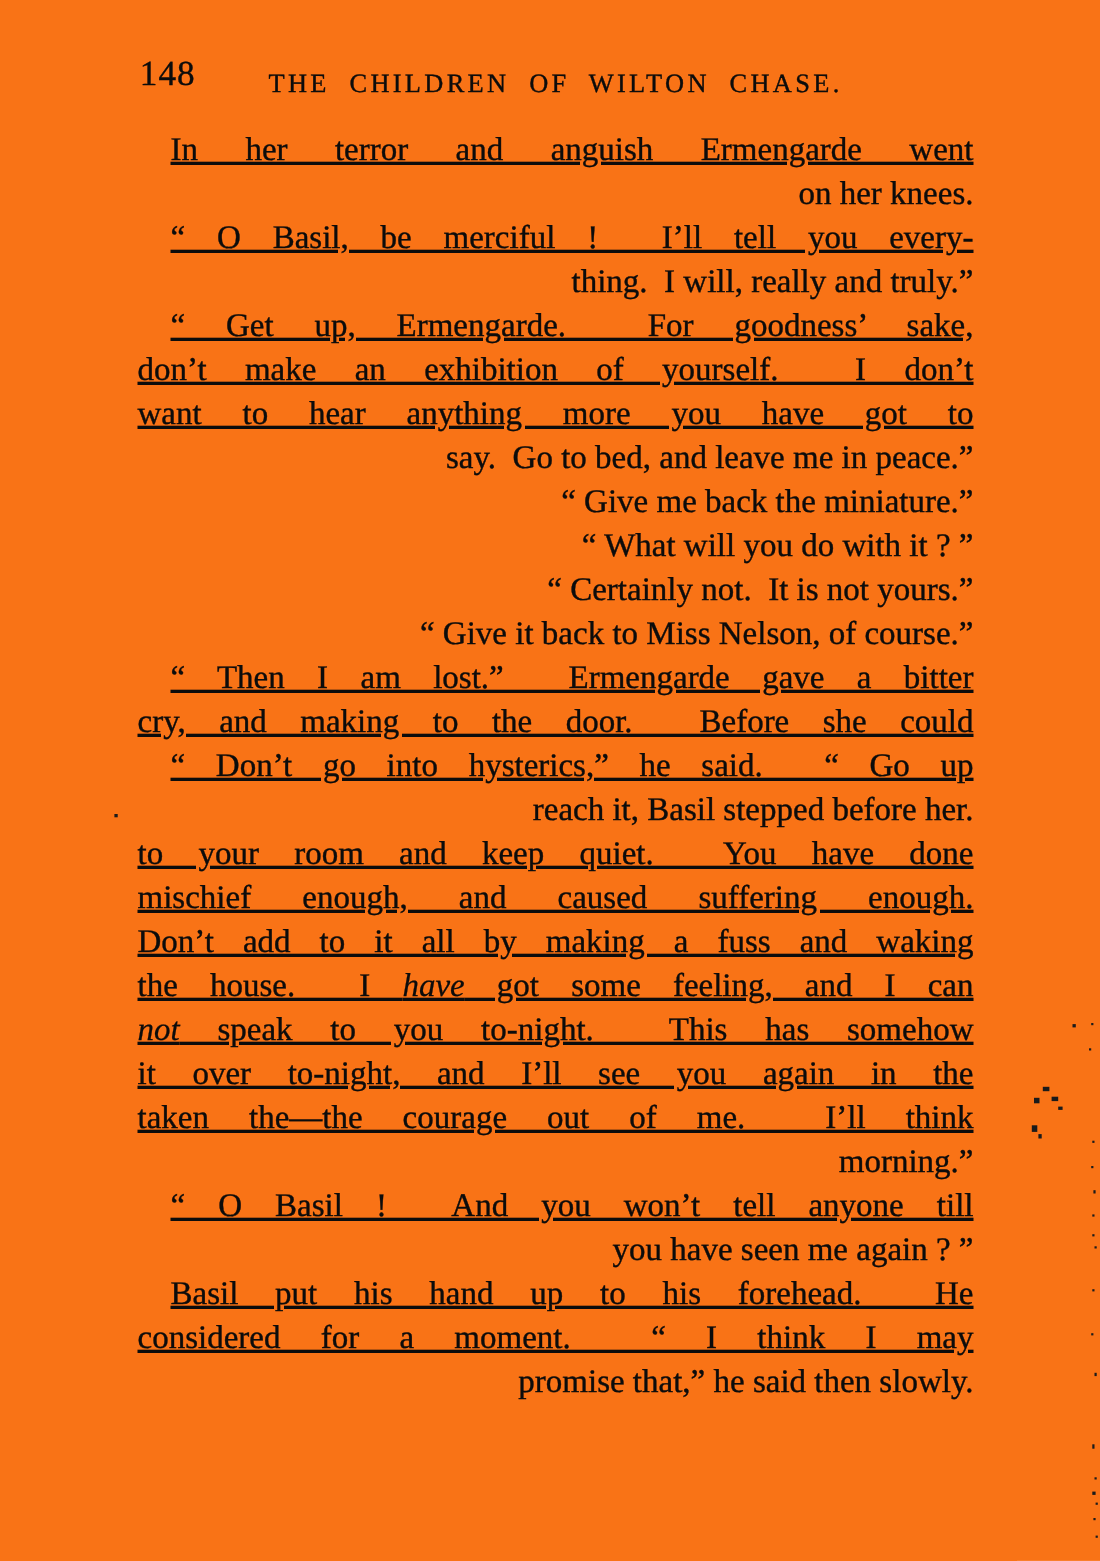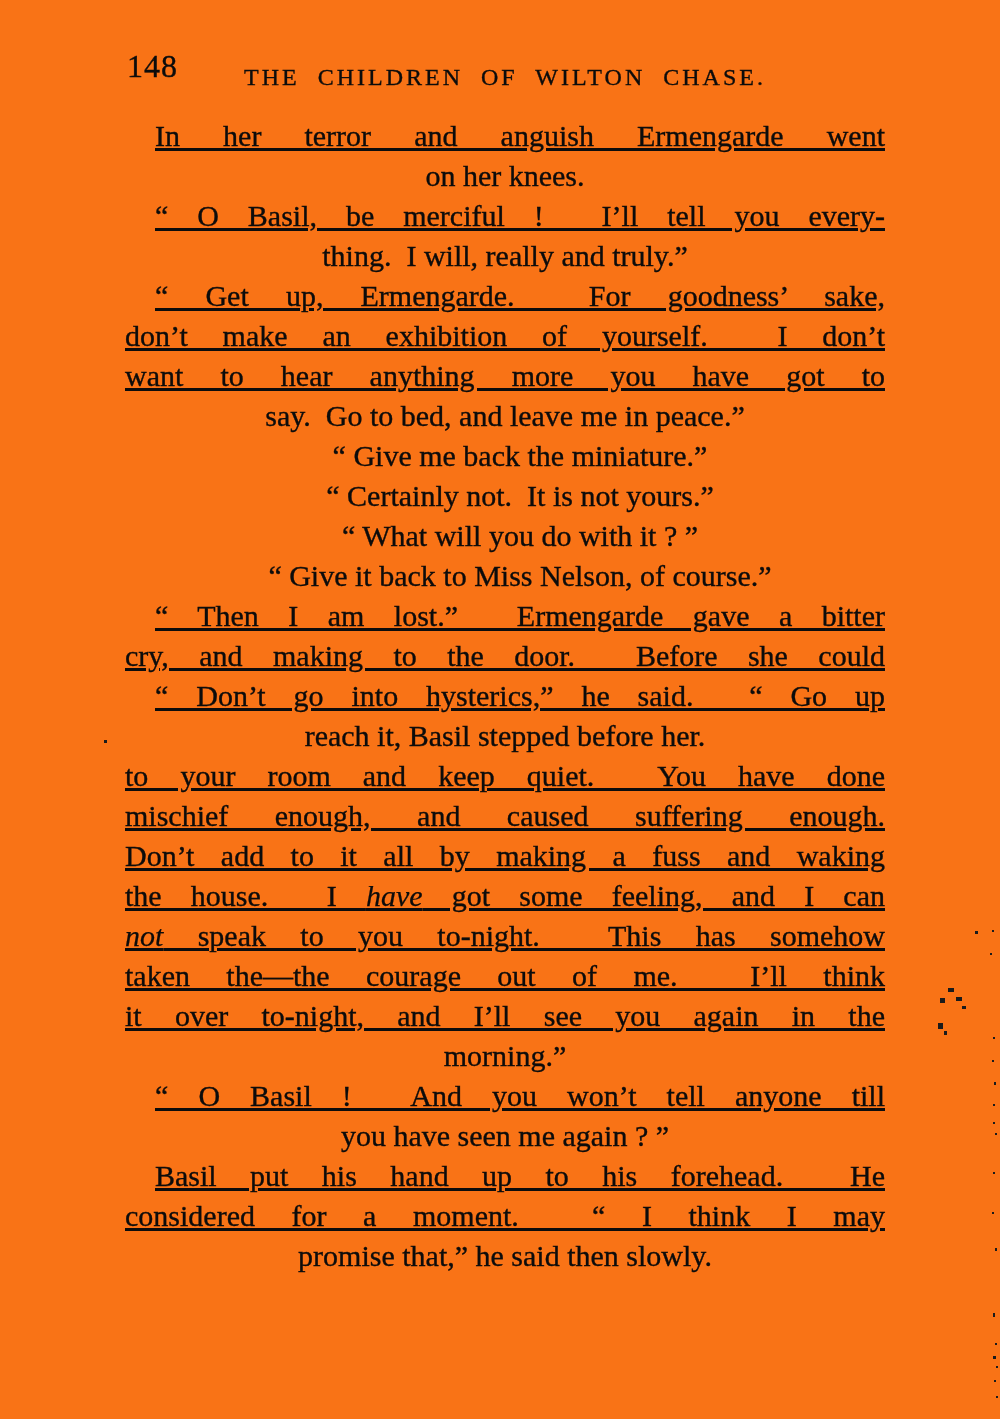--- a/index.html
+++ b/index.html
@@ -42,21 +42,21 @@
     position: absolute;
     left: 125px;
     top: 116px;
     width: 760px;
   }
   .line {
     height: 40px;
     line-height: 40px;
     font-size: 30px;
     white-space: pre-wrap;
-    text-align: center;
+    text-align: right;
     overflow: visible;
   }
   .line.justify {
     text-align: justify;
     text-align-last: justify;
     text-decoration: underline;
   }
   .line.indent {
     padding-left: 30px;
   }
@@ -80,34 +80,34 @@
   <div class="text-block" id="text-block">
       <div class="line justify indent">In her terror and anguish Ermengarde went</div>
       <div class="line">on her knees.</div>
       <div class="line justify indent">“ O Basil, be merciful !  I’ll tell you every-</div>
       <div class="line">thing.  I will, really and truly.”</div>
       <div class="line justify indent">“ Get up, Ermengarde.  For goodness’ sake,</div>
       <div class="line justify">don’t make an exhibition of yourself.  I don’t</div>
       <div class="line justify">want to hear anything more you have got to</div>
       <div class="line">say.  Go to bed, and leave me in peace.”</div>
       <div class="line indent">“ Give me back the miniature.”</div>
+      <div class="line indent">“ What will you do with it ? ”</div>
       <div class="line indent">“ Certainly not.  It is not yours.”</div>
-      <div class="line indent">“ What will you do with it ? ”</div>
       <div class="line indent">“ Give it back to Miss Nelson, of course.”</div>
       <div class="line justify indent">“ Then I am lost.”  Ermengarde gave a bitter</div>
       <div class="line justify">cry, and making to the door.  Before she could</div>
       <div class="line justify indent">“ Don’t go into hysterics,” he said.  “ Go up</div>
       <div class="line">reach it, Basil stepped before her.</div>
       <div class="line justify">to your room and keep quiet.  You have done</div>
       <div class="line justify">mischief enough, and caused suffering enough.</div>
       <div class="line justify">Don’t add to it all by making a fuss and waking</div>
       <div class="line justify">the house.  I <i>have</i> got some feeling, and I can</div>
       <div class="line justify"><i>not</i> speak to you to-night.  This has somehow</div>
+      <div class="line justify">it over to-night, and I’ll see you again in the</div>
       <div class="line justify">taken the—the courage out of me.  I’ll think</div>
-      <div class="line justify">it over to-night, and I’ll see you again in the</div>
       <div class="line">morning.”</div>
       <div class="line justify indent">“ O Basil !  And you won’t tell anyone till</div>
       <div class="line">you have seen me again ? ”</div>
       <div class="line justify indent">Basil put his hand up to his forehead.  He</div>
       <div class="line justify">considered for a moment.  “ I think I may</div>
       <div class="line">promise that,” he said then slowly.</div>
     </div>
 
   <div id="noise-layer">
       <div class="speck" style="left: 975px; top: 931px; width: 3px; height: 3px;"></div>

